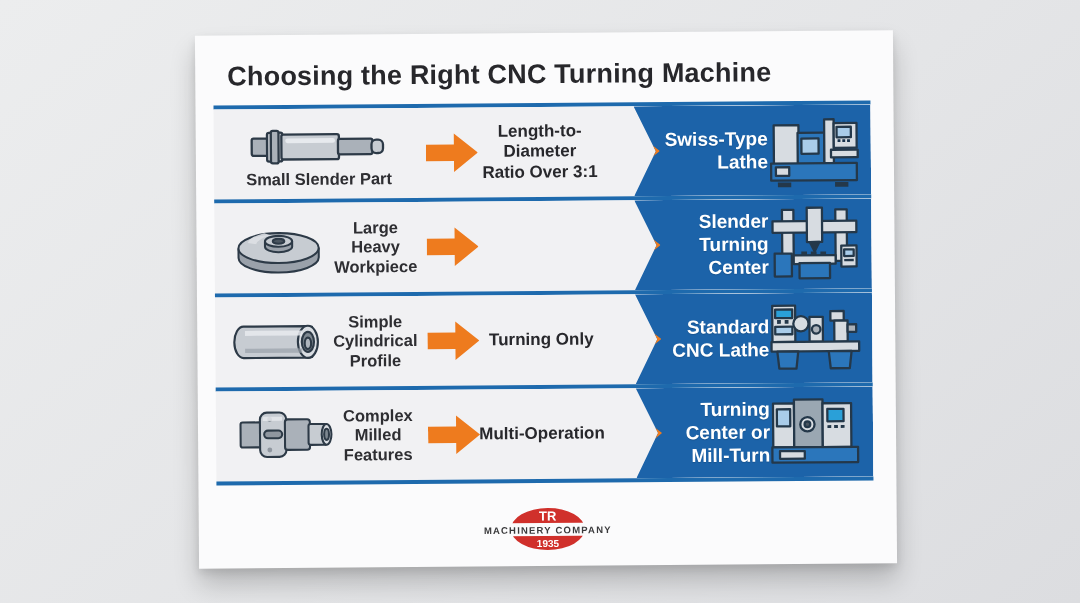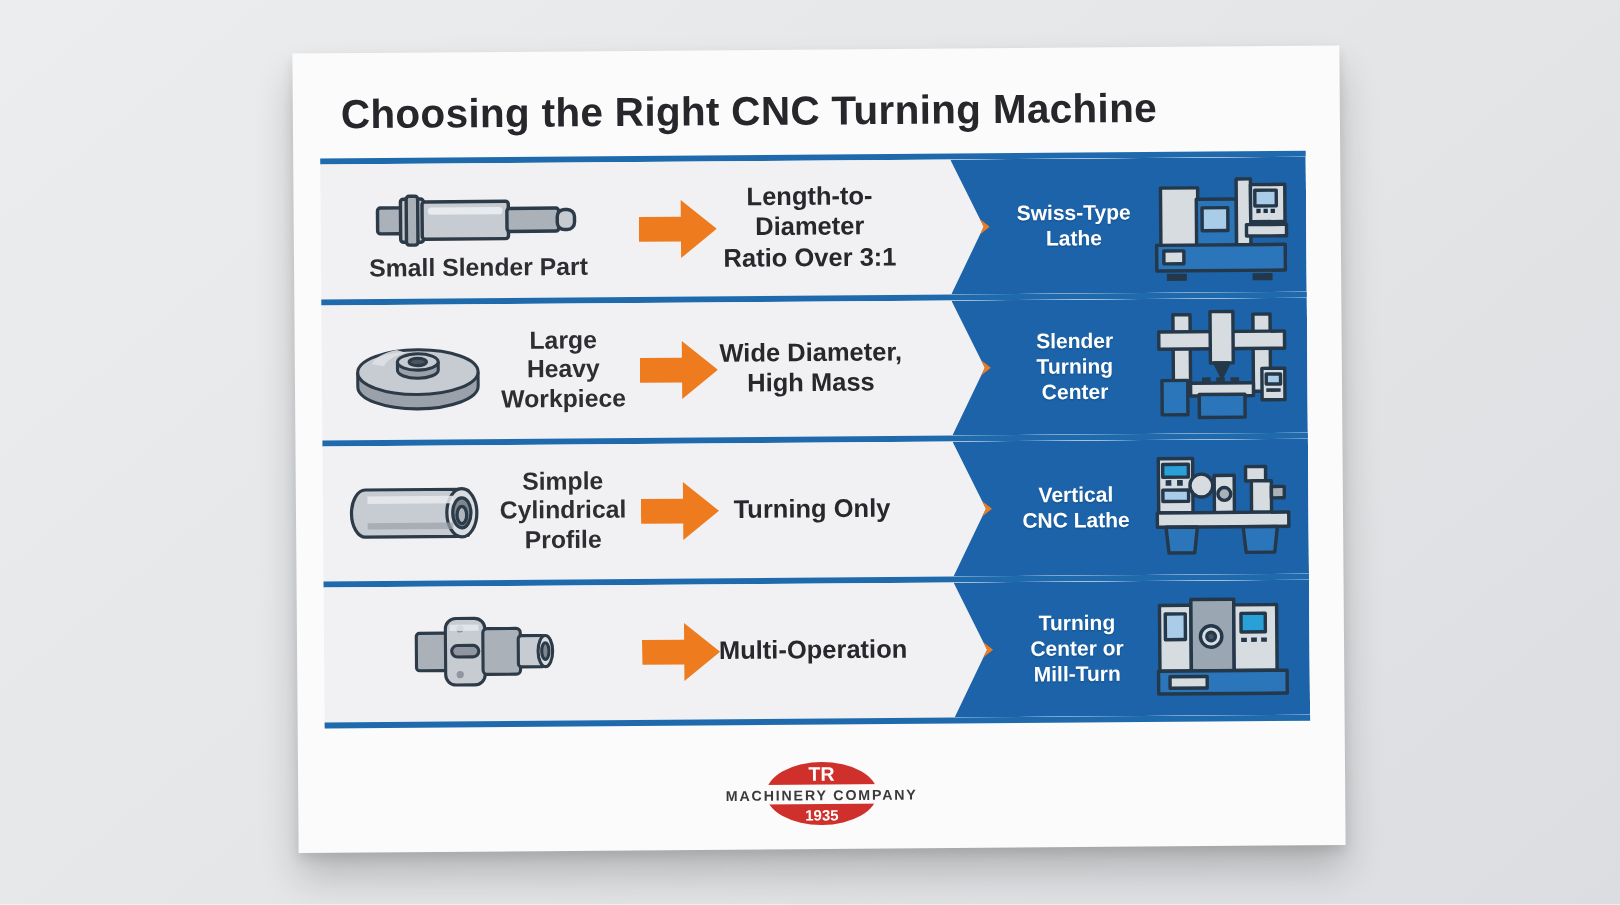--- a/index.html
+++ b/index.html
@@ -51,21 +51,21 @@
     line-height:1.2; white-space:pre-line;
   }
   .machine-panel {
     position:relative; width:237px; height:100%;
     background:#1c63a9;
     clip-path:polygon(0 0, 100% 0, 100% 100%, 0 100%, 22px 50%);
   }
   .arrow2 { position:absolute; left:390px; top:50%; width:58px; height:50px; transform:translateY(-50%); z-index:5; }
   .machine-label {
     position:absolute; left:30px; top:50%; width:104px; transform:translateY(-50%);
-    font-size:14px; font-weight:700; color:#ffffff; text-align:center;
+    font-size:19px; font-weight:700; color:#ffffff; text-align:right;
     line-height:1.22; white-space:pre-line; text-shadow:0 1px 1px rgba(0,0,0,0.15);
   }
   .machine-art { position:absolute; right:8px; top:50%; transform:translateY(-50%); }
   .logo-wrap {
     position:absolute; left:0; right:0; top:472px;
     display:flex; justify-content:center;
   }
 </style>
 </head>
 <body>
@@ -133,22 +133,20 @@
                 <ellipse cx="75" cy="42" rx="20" ry="8" fill="#c7ccd2"></ellipse>
                 <ellipse cx="75" cy="42" rx="8.5" ry="3.6" fill="#4a5560"></ellipse>
               </g>
               <path d="M30 44 a55 19 0 0 1 24 -14 l10 3 a55 19 0 0 0 -22 13 z" fill="#dde0e4" opacity="0.9"></path>
             </svg>
             <div class="part-label">Large
 Heavy
 Workpiece</div>
           </div>
           <div class="arrow arrow1"></div>
-          <div class="criteria">Wide Diameter,
-High Mass</div>
         </div>
         <div class="machine-panel">
           <div class="machine-label">Slender
 Turning
 Center</div>
           <svg class="machine-art" width="98" height="80" viewBox="0 0 100 84">
             <g stroke="#24384a" stroke-width="2.4" stroke-linejoin="round">
               <rect x="16" y="6" width="12" height="54" fill="#d7dce1"></rect>
               <rect x="72" y="6" width="12" height="54" fill="#d7dce1"></rect>
               <rect x="6" y="18" width="88" height="12" fill="#d7dce1"></rect>
@@ -183,21 +181,21 @@
               <path d="M22 52 h80 v6 h-80 z" fill="#9aa1aa" opacity="0.7"></path>
             </svg>
             <div class="part-label">Simple
 Cylindrical
 Profile</div>
           </div>
           <div class="arrow arrow1"></div>
           <div class="criteria">Turning Only</div>
         </div>
         <div class="machine-panel">
-          <div class="machine-label">Vertical
+          <div class="machine-label">Standard
 CNC Lathe</div>
           <svg class="machine-art" width="98" height="80" viewBox="0 0 100 84">
             <g stroke="#24384a" stroke-width="2.4" stroke-linejoin="round">
               <rect x="5" y="8" width="24" height="38" fill="#d7dce1"></rect>
               <rect x="8" y="12" width="18" height="9" fill="#2aa0d8"></rect>
               <rect x="8" y="30" width="18" height="8" fill="#a9cce9"></rect>
               <circle cx="35" cy="27" r="8" fill="#d7dce1"></circle>
               <rect x="44" y="20" width="14" height="26" fill="#d7dce1"></rect>
               <circle cx="51" cy="33" r="4.5" fill="#aab1b9"></circle>
               <rect x="66" y="14" width="14" height="10" fill="#d7dce1"></rect>
@@ -224,20 +222,23 @@
                 <rect x="72" y="22" width="36" height="44" rx="4" fill="#aab1b9"></rect>
                 <rect x="106" y="29" width="26" height="30" rx="3" fill="#c7ccd2"></rect>
                 <ellipse cx="132" cy="44" rx="7" ry="15" fill="#d9dde2"></ellipse>
                 <ellipse cx="132" cy="44" rx="3.5" ry="8" fill="#7d8790"></ellipse>
                 <rect x="42" y="38" width="26" height="11" rx="5.5" fill="#8f969f"></rect>
               </g>
               <circle cx="50" cy="22" r="3.5" fill="#8f969f"></circle>
               <circle cx="50" cy="66" r="3.5" fill="#8f969f"></circle>
               <path d="M40 18 h28 v6 h-28 z" fill="#e7eaee" opacity="0.8"></path>
             </svg>
+            <div class="part-label">Complex
+Milled
+Features</div>
           </div>
           <div class="arrow arrow1"></div>
           <div class="criteria">Multi-Operation</div>
         </div>
         <div class="machine-panel">
           <div class="machine-label">Turning
 Center or
 Mill-Turn</div>
           <svg class="machine-art" width="98" height="80" viewBox="0 0 100 84">
             <g stroke="#24384a" stroke-width="2.4" stroke-linejoin="round">

